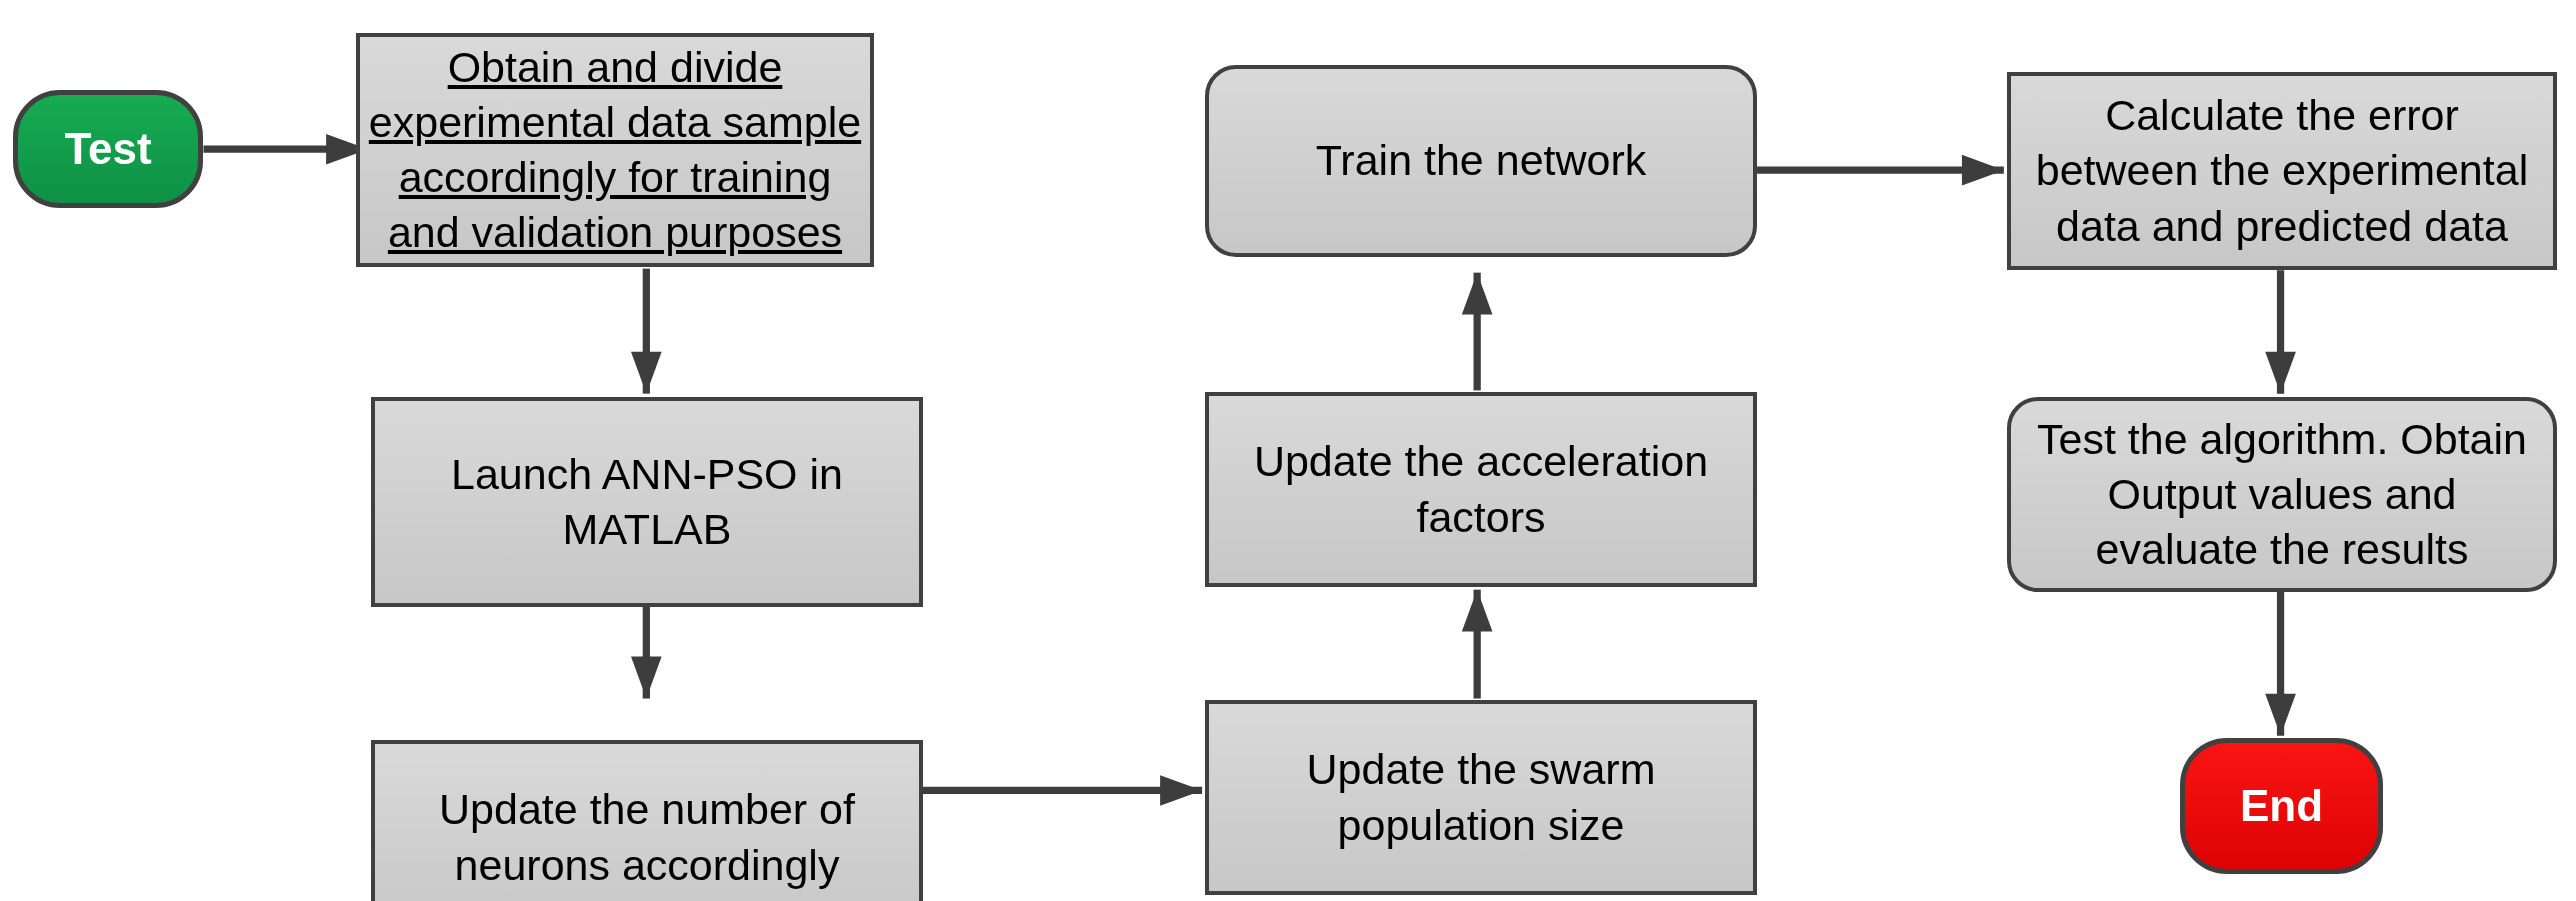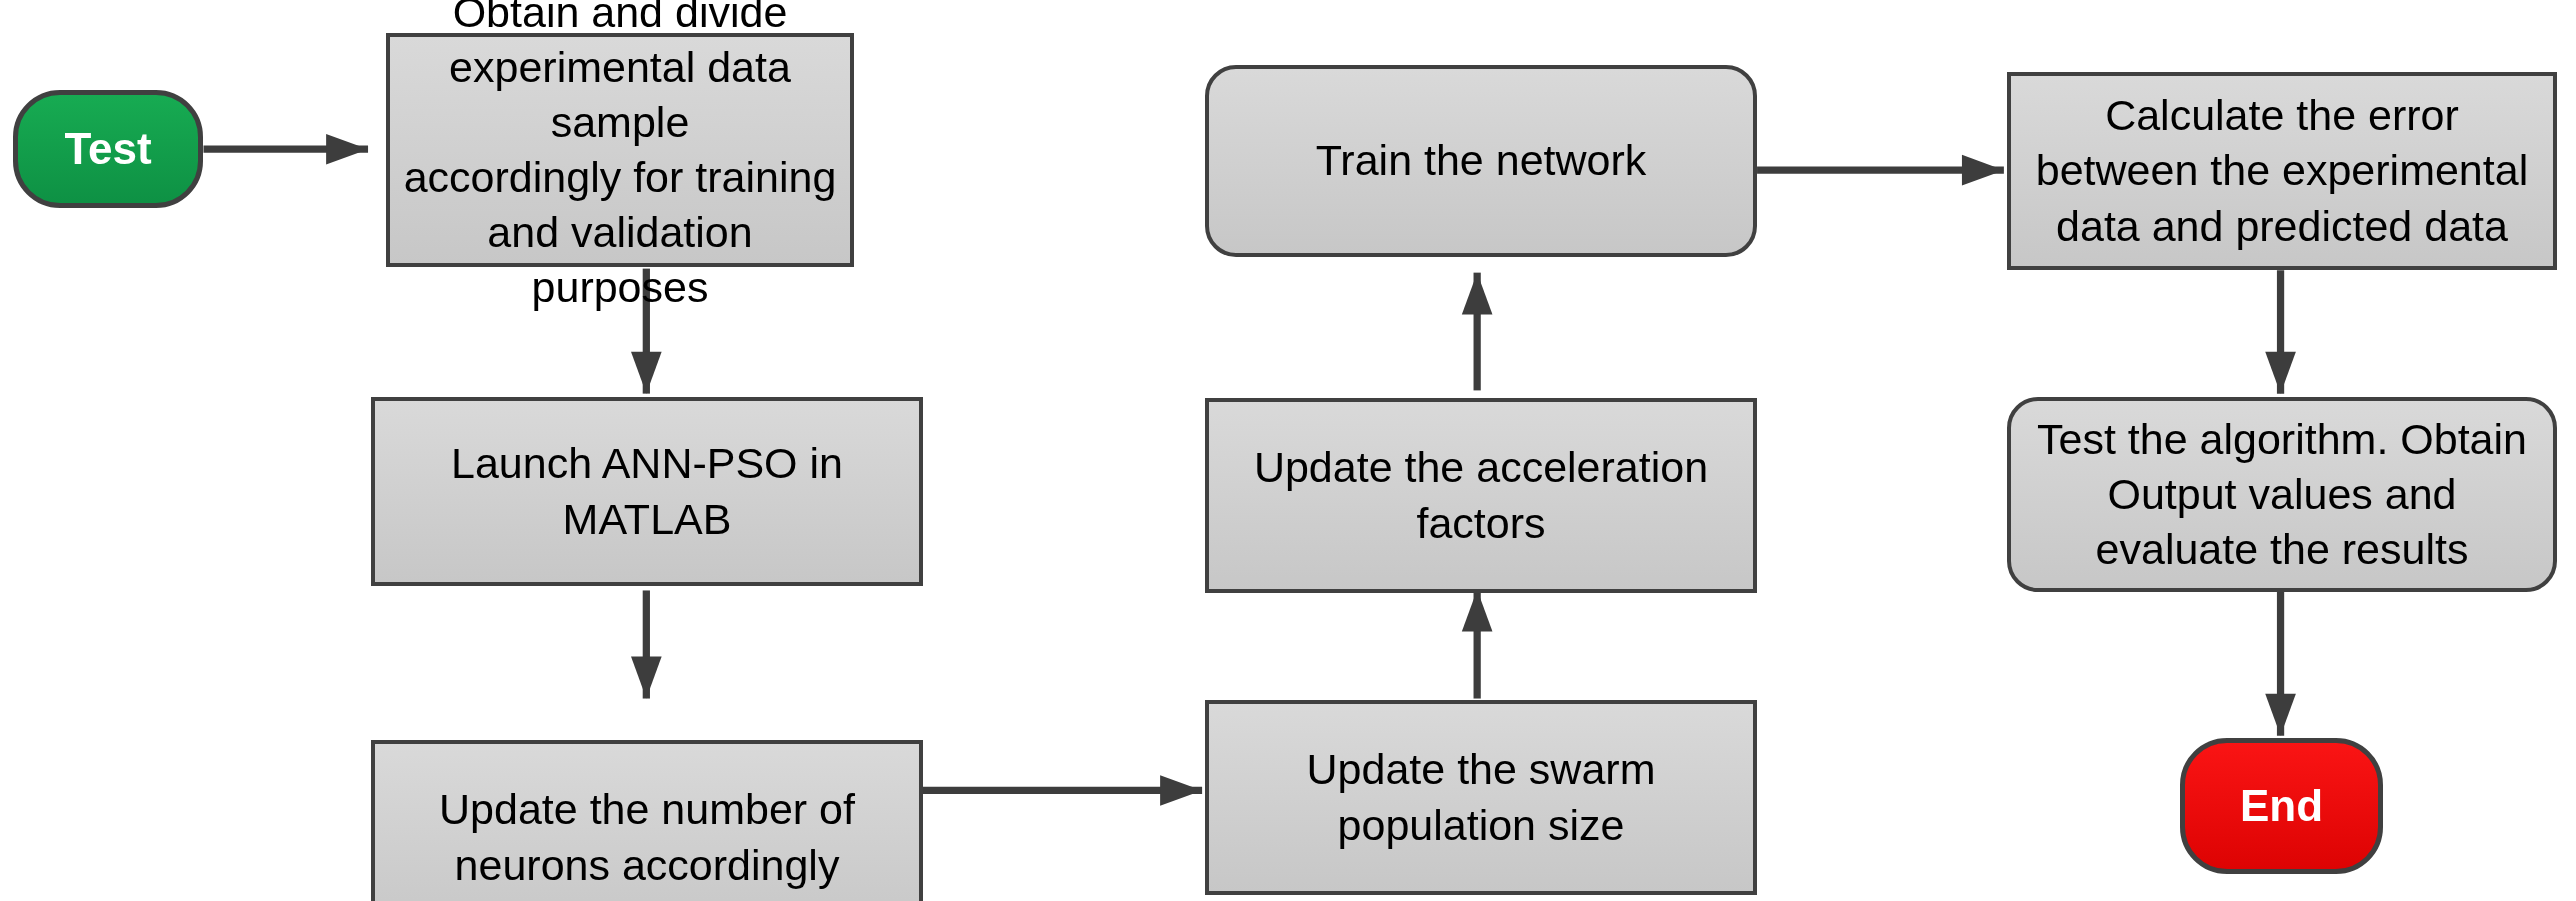--- a/index.html
+++ b/index.html
@@ -88,43 +88,43 @@
     <line class="edge" x1="1831" y1="484" x2="1831" y2="338" marker-end="url(#ah)"></line>
     <line class="edge" x1="2178" y1="211" x2="2484" y2="211" marker-end="url(#ah)"></line>
     <line class="edge" x1="2827" y1="335" x2="2827" y2="488" marker-end="url(#ah)"></line>
     <line class="edge" x1="2827" y1="734" x2="2827" y2="912" marker-end="url(#ah)"></line>
   </svg>
 
   <div class="node terminator start" style="left:13px; top:90px; width:190px; height:118px;">
     <span class="label">Test</span>
   </div>
 
-  <div class="node process" style="left:386px; top:33px; width:468px; height:234px;">
+  <div class="node process" style="left:356px; top:33px; width:518px; height:234px;text-decoration:underline;">
     <span class="label">Obtain and divide
 experimental data sample
 accordingly for training
 and validation purposes</span>
   </div>
 
-  <div class="node process" style="left:371px; top:397px; width:552px; height:189px;">
+  <div class="node process" style="left:371px; top:397px; width:552px; height:210px;">
     <span class="label">Launch ANN-PSO in
 MATLAB</span>
   </div>
 
   <div class="node process" style="left:371px; top:702px; width:552px; height:195px;margin-top:38px;">
     <span class="label">Update the number of
 neurons accordingly</span>
   </div>
 
   <div class="node process" style="left:1205px; top:700px; width:552px; height:195px;">
     <span class="label">Update the swarm
 population size</span>
   </div>
 
-  <div class="node process" style="left:1205px; top:392px; width:552px; height:195px;margin-top:6px;">
+  <div class="node process" style="left:1205px; top:392px; width:552px; height:195px;">
     <span class="label">Update the acceleration
 factors</span>
   </div>
 
   <div class="node process" style="left:1205px; top:65px; width:552px; height:192px;border-radius:31px;">
     <span class="label">Train the network</span>
   </div>
 
   <div class="node process" style="left:2007px; top:72px; width:550px; height:198px;">
     <span class="label">Calculate the error

